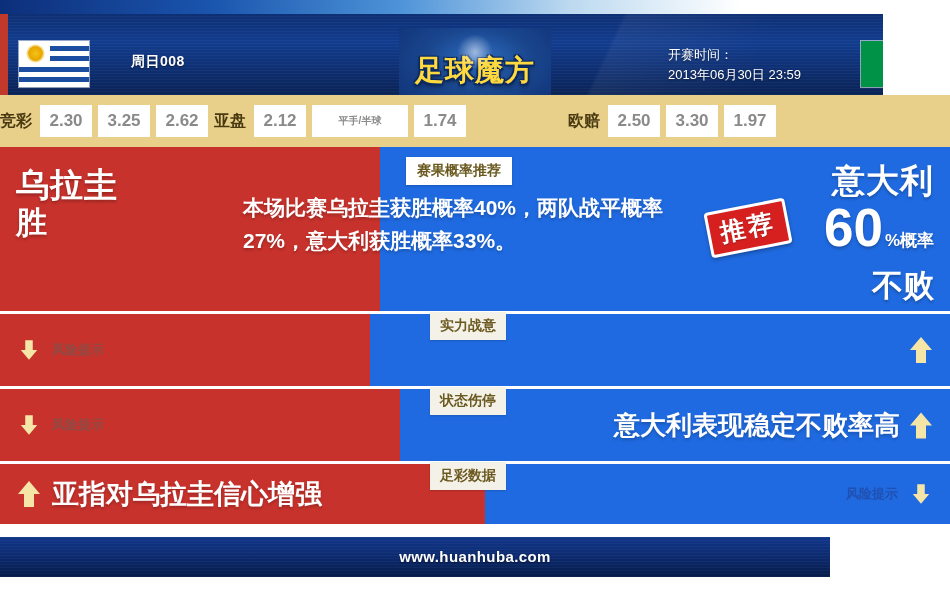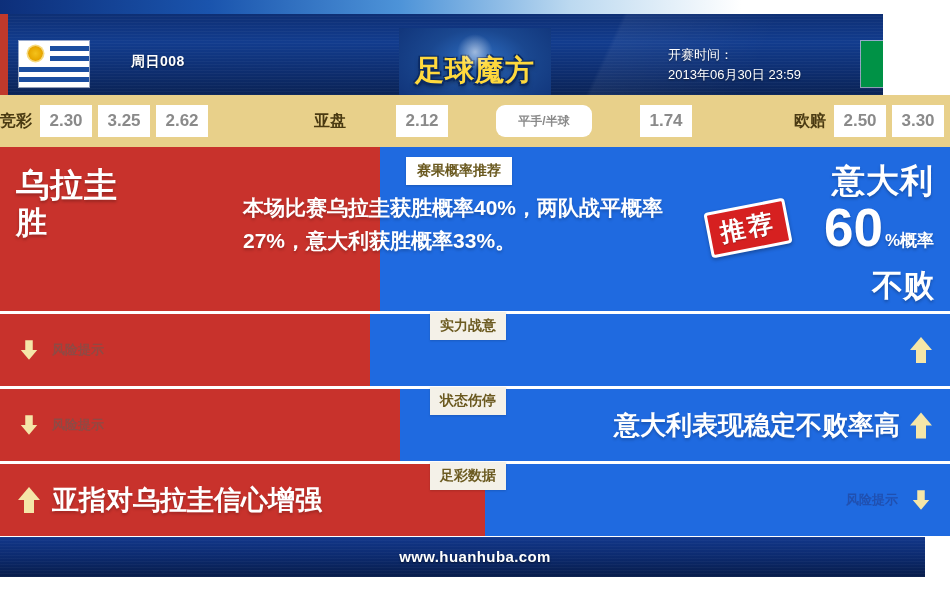--- a/index.html
+++ b/index.html
@@ -102,23 +102,23 @@
   }
   .odds-group{display:flex;align-items:center;}
   .odds-label{
     font-size:16px;font-weight:bold;color:#4a3a12;margin:0 8px 0 0;white-space:nowrap;
   }
   .odds-cell{
     background:#ffffff;color:#8a8a8a;font-size:17px;font-weight:bold;
     height:32px;line-height:32px;text-align:center;
     margin-right:6px;padding:0 6px;min-width:52px;box-sizing:border-box;
   }
-  .odds-cell.wide{min-width:96px;font-size:12px;border-radius:9px;}
+  .odds-cell.wide{min-width:96px;font-size:10px;}
   .g-jc{margin-left:0;}
-  .g-yp{margin-left:100px;gap:42px;}
+  .g-yp{}
   .g-op{margin-left:96px;}
 
   
   .main-panel{
     position:absolute;left:0;top:147px;width:950px;height:164px;
     background:#1f6ae0;
   }
   .mp-red{
     position:absolute;left:0;top:0;width:380px;height:164px;background:#c8322c;
   }
@@ -166,21 +166,21 @@
     border-radius:4px;
     box-shadow:0 2px 4px rgba(0,0,0,.3);
     text-shadow:0 1px 1px rgba(0,0,0,.25);
   }
 
   
   .row{position:absolute;left:0;width:950px;background:#1f6ae0;}
   .row-red{position:absolute;left:0;top:0;height:100%;background:#c8322c;}
   .row1{top:314px;height:72px;}
   .row2{top:389px;height:72px;}
-  .row3{top:464px;height:72px;}
+  .row3{top:464px;height:60px;}
   .row1 .row-red{width:370px;}
   .row2 .row-red{width:400px;}
   .row3 .row-red{width:485px;}
 
   .row-tab{
     position:absolute;top:-2px;
     background:#f4f1e8;color:#6b5a20;font-size:14px;font-weight:bold;
     padding:5px 10px;white-space:nowrap;z-index:3;
     box-shadow:0 1px 2px rgba(0,0,0,.15);
   }
@@ -226,21 +226,21 @@
     border-left:11px solid transparent;border-right:11px solid transparent;
     border-top:13px solid #f5e6a8;
   }
   .arr-down:after{
     content:"";position:absolute;left:6px;top:0;width:10px;height:14px;background:#f5e6a8;
   }
   .arr-sm{transform:scale(.75);}
 
   
   .footer{
-    position:absolute;left:0;top:537px;width:925px;height:40px;
+    position:absolute;left:0;top:537px;width:830px;height:40px;
     background:linear-gradient(to bottom,#12378a 0%,#0c2a6e 50%,#071c4a 100%);
   }
   .footer:before{
     content:"";position:absolute;left:0;top:0;width:950px;height:40px;
     background:repeating-linear-gradient(0deg,rgba(255,255,255,.03) 0px,rgba(255,255,255,.03) 1px,transparent 1px,transparent 3px);
   }
   .footer-url{
     position:absolute;left:0;top:11px;width:950px;text-align:center;
     color:#ffffff;font-size:15px;font-weight:bold;letter-spacing:.4px;
     text-shadow:0 1px 2px rgba(0,0,0,.5);

